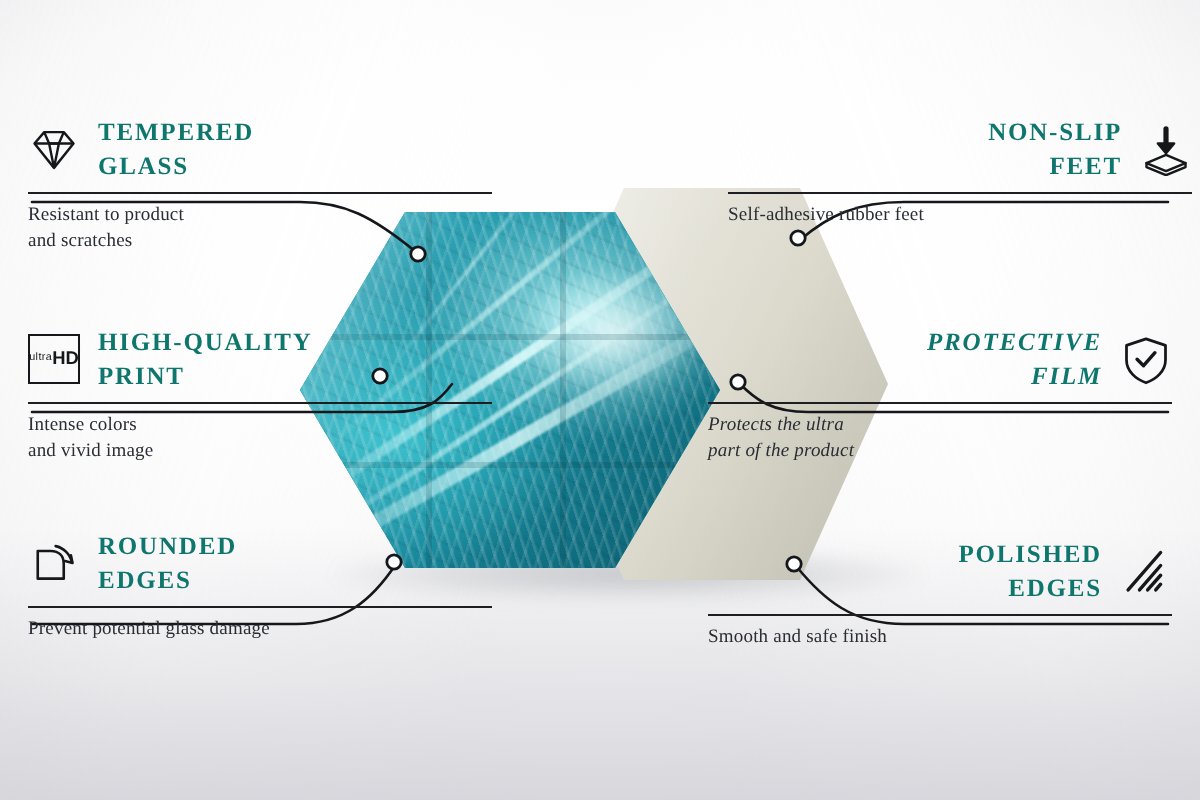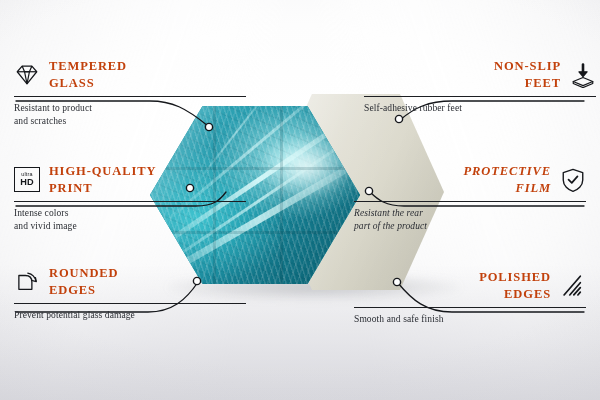--- a/index.html
+++ b/index.html
@@ -114,36 +114,36 @@
 
   
   #wires{position:absolute;inset:0;width:600px;height:400px;pointer-events:none;}
 
   
   .feat{position:absolute;width:232px;}
   .feat .head{display:flex;align-items:center;gap:9px;}
   .feat.left .head{justify-content:flex-start;}
   .feat.right .head{justify-content:flex-end;}
   .ttl{
-    font-size:12.5px;letter-spacing:.9px;color:#c2410c;line-height:1.32;
+    font-size:12.5px;letter-spacing:.9px;color:#0f766e;line-height:1.32;
     text-transform:uppercase;font-weight:700;
   }
   .feat.left .ttl{text-align:left;}
   .feat.right .ttl{text-align:right;}
   .rule{height:1px;background:#1c1e22;margin-top:5px;}
   .desc{
     font-size:9.5px;line-height:1.42;color:#2a2d33;margin-top:5px;letter-spacing:.1px;
   }
   .feat.left .desc{text-align:left;}
   .feat.right .desc{text-align:left;}
   .ico{width:26px;height:26px;flex:0 0 26px;display:block;}
 
   .hd-badge{
     width:24px;height:23px;flex:0 0 24px;border:1.6px solid #15171b;
-    display:flex;flex-direction:column;align-items:center;justify-content:center;line-height:1;
+    display:flex;flex-direction:row;align-items:center;justify-content:center;line-height:1;
   }
   .hd-badge .u{font-size:5.4px;letter-spacing:.2px;color:#15171b;font-family:"Liberation Sans",sans-serif;}
   .hd-badge .h{font-size:9.2px;font-weight:700;color:#15171b;font-family:"Liberation Sans",sans-serif;margin-top:1px;}
 
   #f-tempered{left:14px;top:58px;}
   #f-print{left:14px;top:163px;}
   #f-rounded{left:14px;top:265px;}
   #f-feet{right:4px;top:58px;}
   #f-film{right:14px;top:163px;font-style:italic;}
   #f-polished{right:14px;top:269px;}
@@ -297,21 +297,21 @@
       </div>
       <svg class="ico" viewBox="0 0 32 32">
         <g fill="none" stroke="#15171b" stroke-width="1.7" stroke-linejoin="round" stroke-linecap="round">
           <path d="M16,3 L28,7 V16 C28,23 22,28 16,30 C10,28 4,23 4,16 V7 Z"></path>
           <path d="M10.5,15.5 L14.5,19.5 L21.5,11.5" stroke-width="2.1"></path>
         </g>
       </svg>
     </div>
     <div class="rule"></div>
     <div class="desc">
-      <div>Resistant the rear</div>
+      <div>Protects the ultra</div>
       <div>part of the product</div>
     </div>
   </div>
 
   <div class="feat right" id="f-polished">
     <div class="head">
       <div class="ttl">
         <div>POLISHED</div>
         <div>EDGES</div>
       </div>

